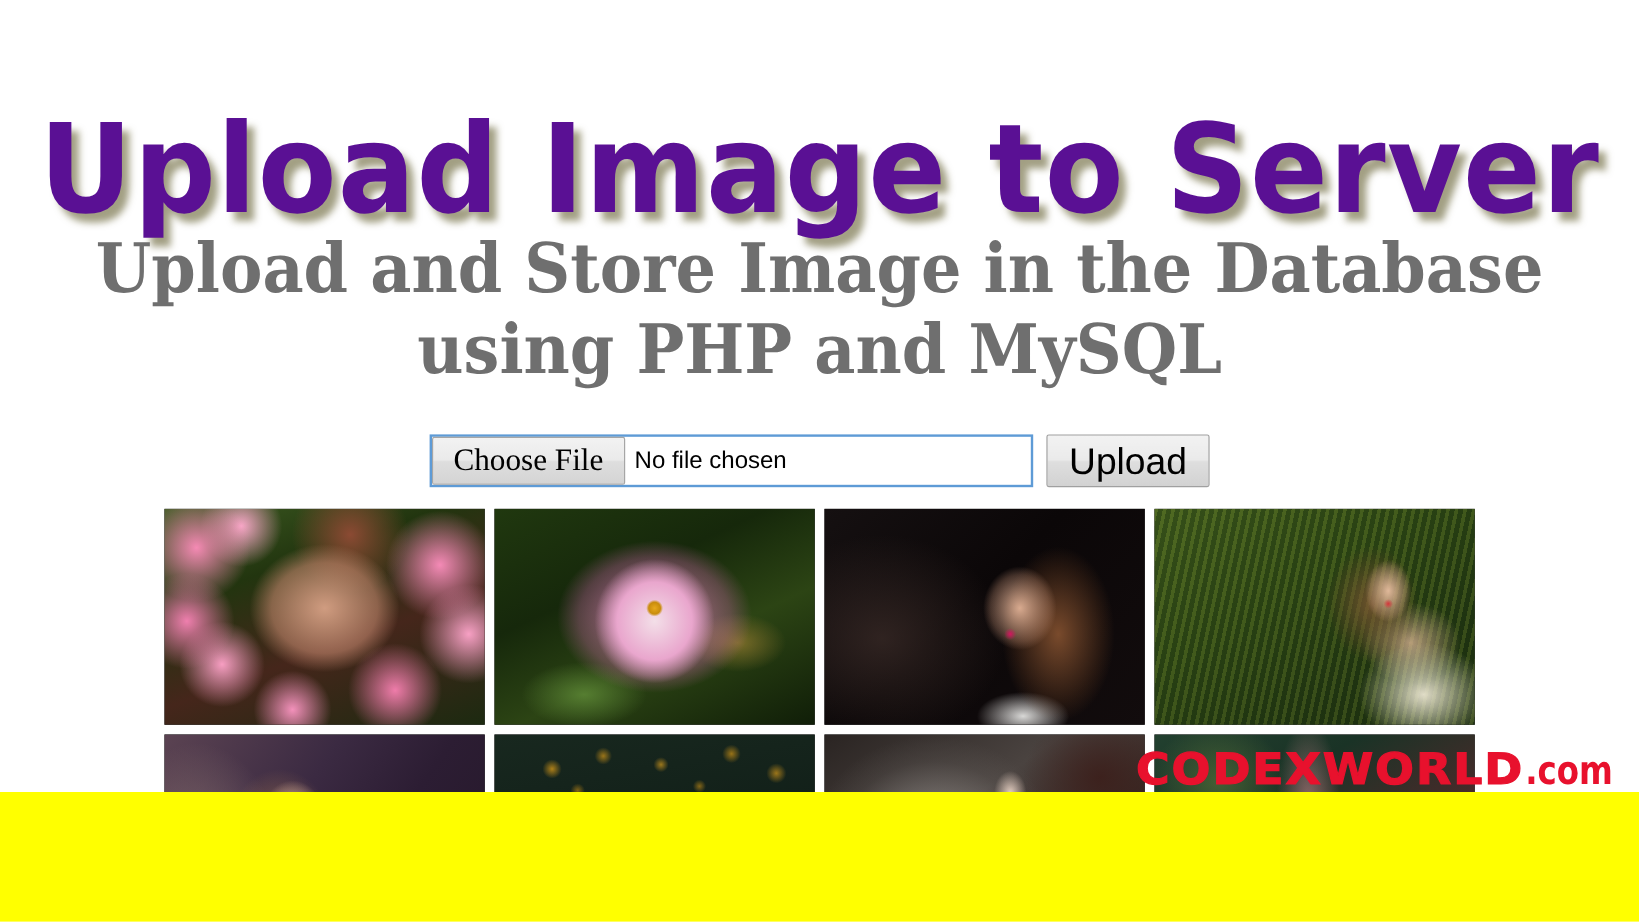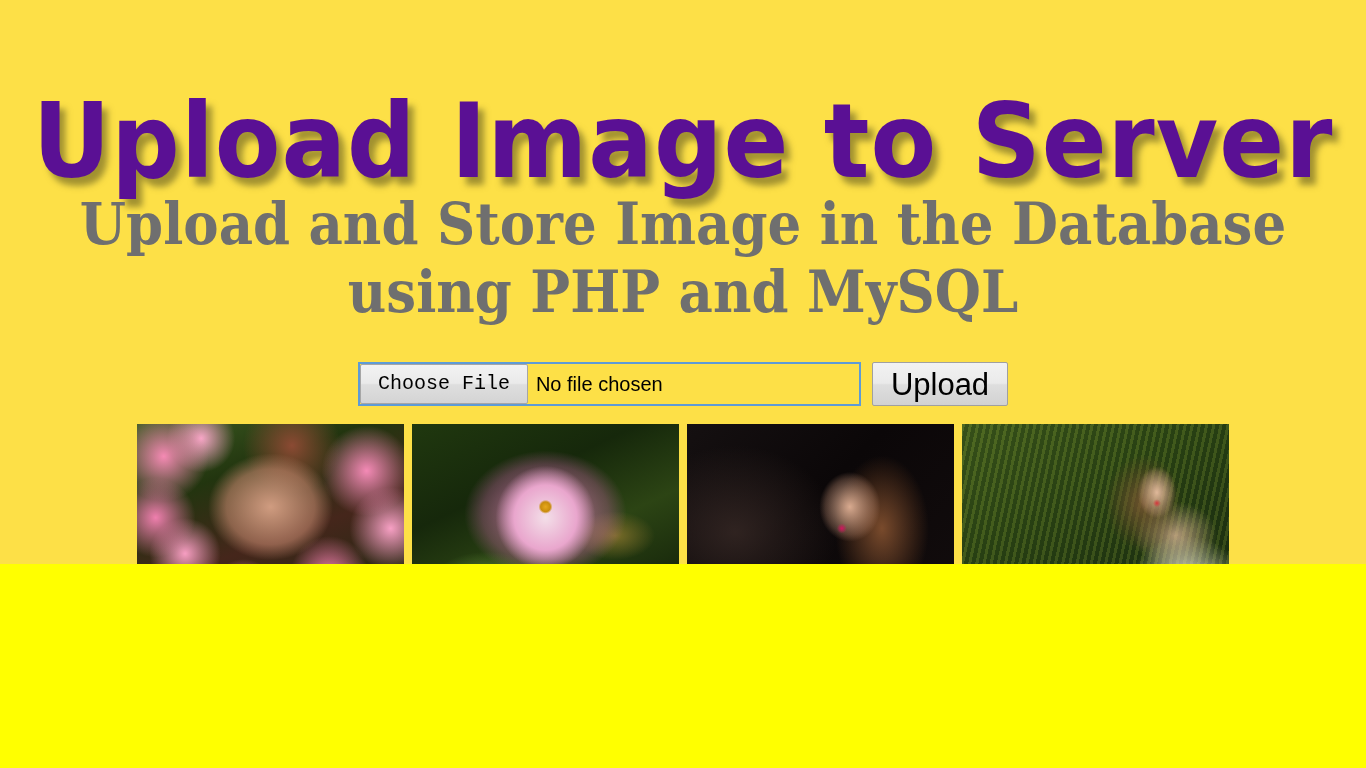--- a/index.html
+++ b/index.html
@@ -12,22 +12,22 @@
   }
   body {
     background: #FFFF00;
     font-family: "Liberation Sans", sans-serif;
     -webkit-font-smoothing: antialiased;
   }
 
   .page {
     position: relative;
     width: 1366px;
-    height: 564px;
-    background: #fde047;
+    height: 660px;
+    background: #ffffff;
     overflow: hidden;
   }
 
   
   .page-title {
     position: absolute;
     top: 34px;
     left: 0;
     width: 1366px;
     text-align: center;
@@ -89,22 +89,22 @@
     box-sizing: border-box;
     display: inline-flex;
     align-items: center;
     justify-content: center;
     height: 100%;
     padding: 0 17px;
     border: 1px solid #A6A6A6;
     border-radius: 2px;
     background: linear-gradient(180deg, #F2F2F2 0%, #EAEAEA 48%, #DEDEDE 52%, #D4D4D4 100%);
     color: #000000;
-    font-family: Liberation Mono, monospace;
-    font-size: 20px;
+    font-family: Liberation Serif, serif;
+    font-size: 26px;
     line-height: 1;
     white-space: nowrap;
     cursor: default;
   }
 
   .file-name {
     display: inline-flex;
     align-items: center;
     padding-left: 8px;
     flex: 1;
@@ -319,14 +319,18 @@
       <div class="photo photo-6"></div>
     </div>
     <div class="gallery-item">
       <div class="photo photo-7"></div>
     </div>
     <div class="gallery-item">
       <div class="photo photo-8"></div>
     </div>
   </div>
 
+  <div class="watermark">
+    <span class="wm-main">CODEXWORLD</span>
+    <span class="wm-dot">.com</span>
+  </div>
 
 </div>
 
 </body></html>

